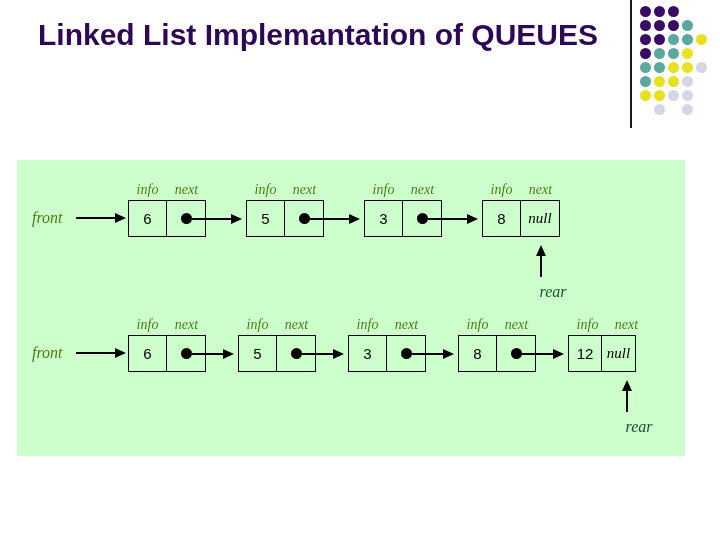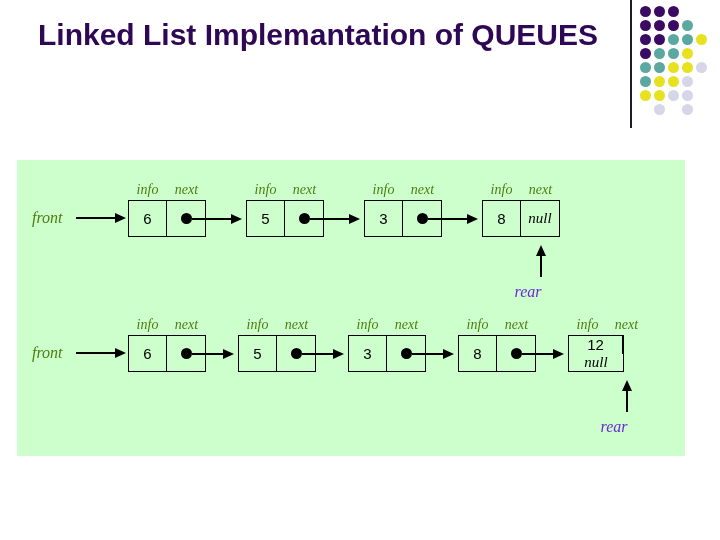--- a/index.html
+++ b/index.html
@@ -172,23 +172,23 @@
     height: 0;
     border-left: 5px solid transparent;
     border-right: 5px solid transparent;
     border-bottom: 11px solid #000000;
   }
   .rear-label {
     position: absolute;
     font-family: "Liberation Serif", serif;
     font-style: italic;
     font-size: 16px;
-    color: #6d28d9;
+    color: #14532d;
     white-space: nowrap;
-    text-align: left;
+    text-align: right;
   }
 </style>
 </head>
 <body style="background: rgb(255, 255, 255);">
 
 <div id="slide-title" style="color: rgb(46, 8, 84);">Linked List Implemantation of QUEUES</div>
 
 <div id="header-divider" style="background: rgb(26, 26, 46);"></div>
 <div id="dot-grid">
     <div class="dot" style="left: 0px; top: 0px; background: rgb(59, 10, 98);"></div>
@@ -326,21 +326,21 @@
         <div class="cell next">
           <div class="bullet"></div>
         </div>
       </div>
       <div class="link-line" style="left: 504.5px; top: 192.5px; width: 33.5px;"></div>
       <div class="link-head" style="left: 536px; top: 188.5px;"></div>
       <div class="node-caption" style="left: 551px; top: 157px; width: 78px;">
         <span>info</span>
         <span>next</span>
       </div>
-      <div class="node" style="left: 551px; top: 175px; width: 56px; flex-direction: column;">
+      <div class="node" style="left: 551px; top: 175px; width: 68px;">
         <div class="cell info">12</div>
         <div class="cell next">null</div>
       </div>
       <div class="rear-head" style="left: 604.5px; top: 220px;"></div>
       <div class="rear-line" style="left: 608.5px; top: 230px; height: 22px;"></div>
       <div class="rear-label" style="left: 583.5px; top: 258px; width: 52px;">rear</div>
     </div>
   </div>
 
 </body></html>

